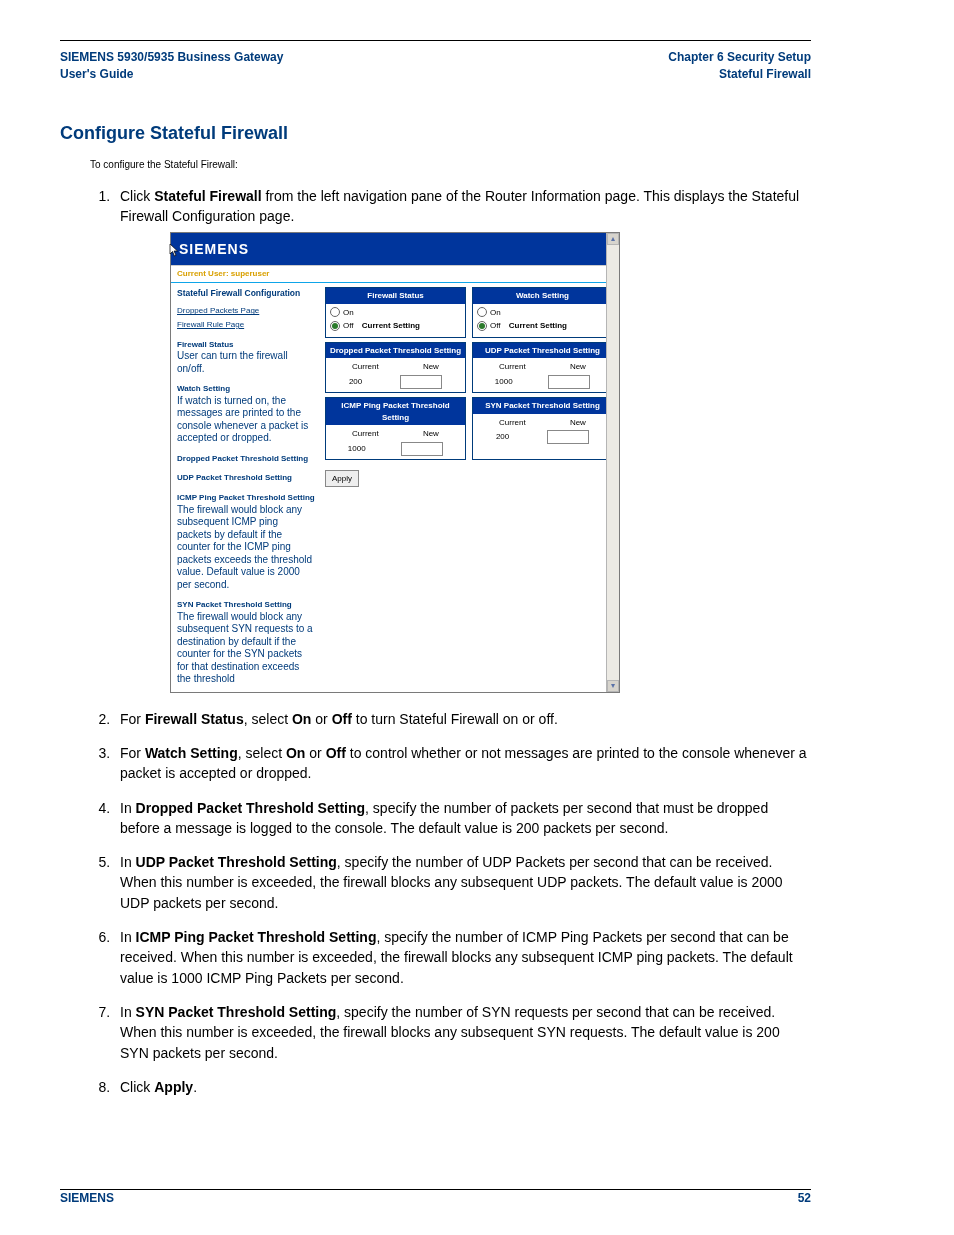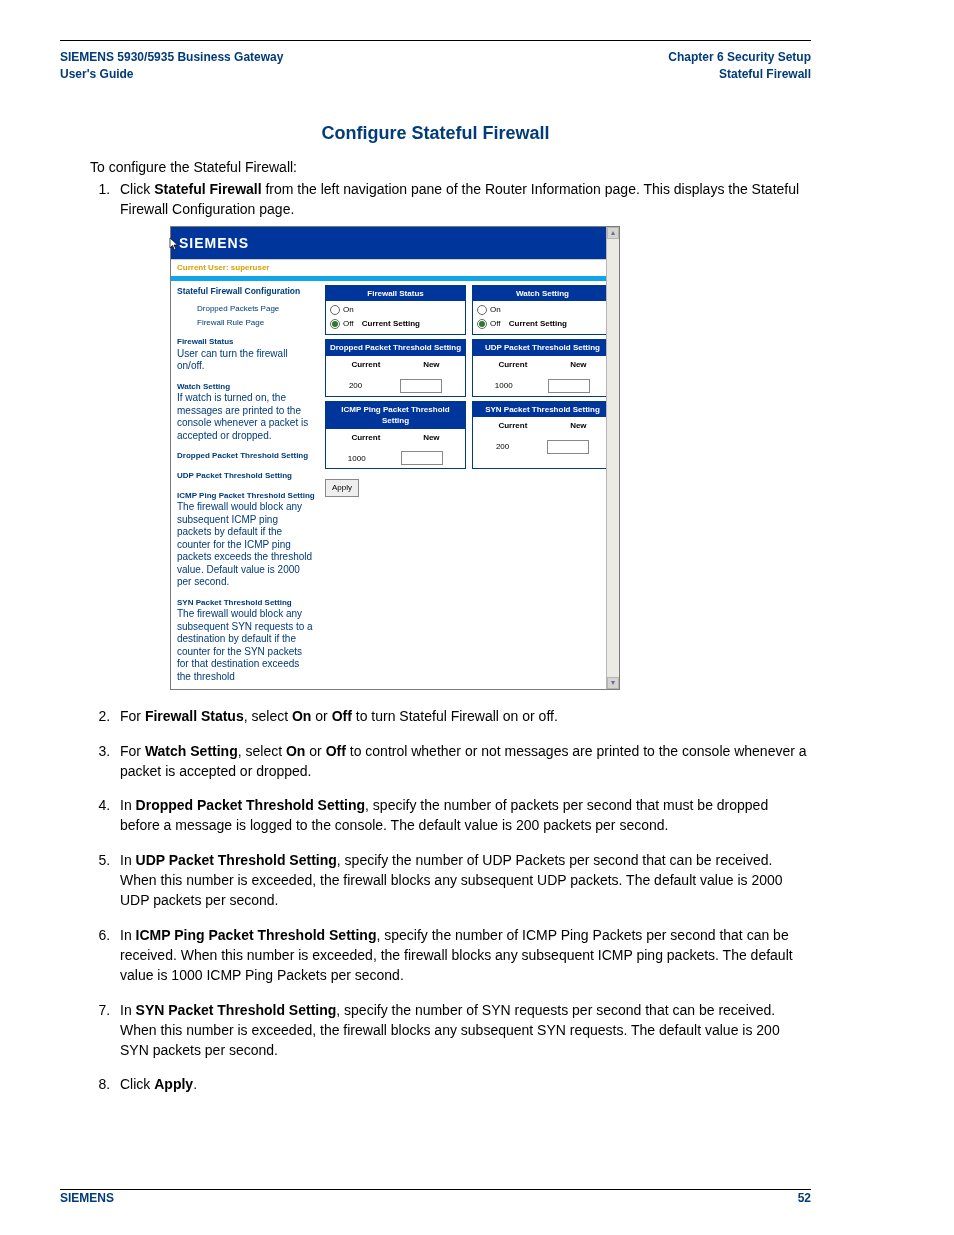--- a/index.html
+++ b/index.html
@@ -38,25 +38,24 @@
     color: #003b7b;
     font-weight: bold;
     text-align: right;
     line-height: 1.4;
   }
   .section-title {
     color: #003b7b;
     font-weight: bold;
     font-size: 18px;
     margin: 40px 0 14px 0;
-    text-align: center;
   }
   .body-text {
-    font-size: 14px;
-    margin: 0 0 2px 30px;
+    font-size: 10px;
+    margin: 0 0 14px 30px;
     line-height: 1.4;
   }
   ol.steps {
     font-size: 14px;
     margin: 0 0 0 30px;
     padding-left: 24px;
     line-height: 1.45;
   }
   ol.steps > li {
     margin-bottom: 14px;
@@ -83,21 +82,21 @@
     font-weight: bold;
     font-size: 14px;
     letter-spacing: 1px;
   }
   .ss-userbar {
     background: #fff;
     color: #d9a000;
     font-weight: bold;
     padding: 2px 6px;
     border-top: 1px solid #ccc;
-    border-bottom: 5px solid #0ea5e9;
+    border-bottom: 1px solid #0ea5e9;
     font-size: 8px;
   }
   .ss-body {
     display: flex;
     align-items: stretch;
     justify-content: space-between;
   }
   .ss-sidebar {
     width: 150px;
     padding: 4px 6px 6px 6px;
@@ -105,23 +104,23 @@
     box-sizing: border-box;
   }
   .ss-sb-title {
     font-weight: bold;
     color: #003b7b;
     font-size: 8.5px;
     margin-bottom: 6px;
   }
   .ss-link {
     color: #003b7b;
+    text-decoration: underline;
     display: block;
     margin-bottom: 2px;
-    margin-left: 20px;
   }
   .ss-sb-sec {
     margin-top: 8px;
   }
   .ss-sb-h {
     font-weight: bold;
     color: #003b7b;
     font-size: 8px;
   }
   .ss-sb-t {
@@ -166,28 +165,28 @@
   .ss-radio {
     width: 8px; height: 8px; border: 1px solid #666; border-radius: 50%;
     display: inline-block; position: relative; flex: none;
   }
   .ss-radio.on::after {
     content:""; position:absolute; inset:1px; background:#2b7a2b; border-radius:50%;
   }
   .ss-cn-row {
     display: flex;
     justify-content: space-around;
-    font-weight: bold;
+    font-weight: normal;
     color:#000;
   }
   .ss-val-row {
     display: flex;
     justify-content: space-around;
     align-items: center;
-    margin-top: 8px;
+    margin-top: 2px;
   }
   .ss-input {
     width: 40px; height: 12px; border: 1px solid #888; background:#fff; display:inline-block;
   }
   .ss-apply {
     margin-top: 6px;
     border: 1px solid #888;
     background: #eee;
     padding: 2px 6px;
     font-size: 8px;

